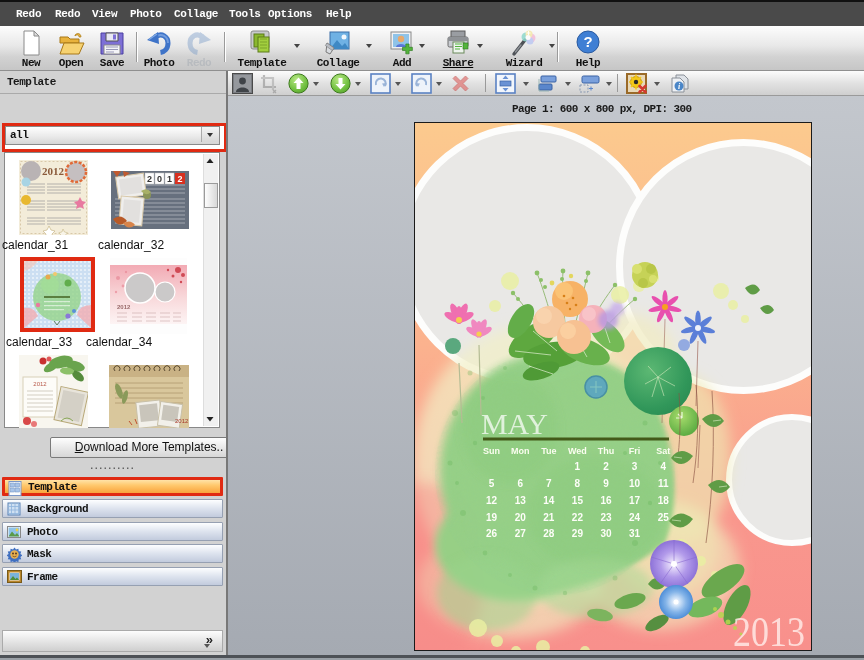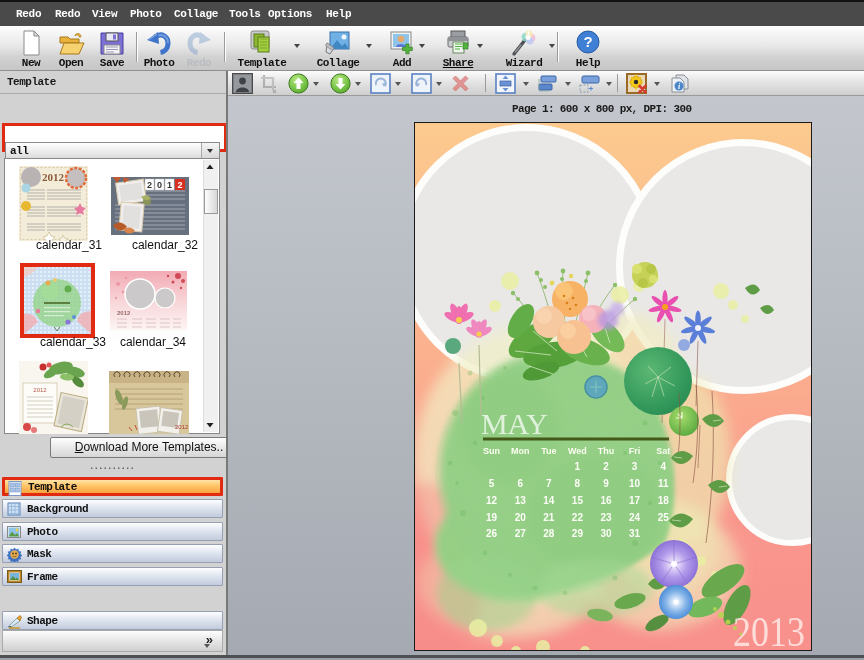--- a/index.html
+++ b/index.html
@@ -24,31 +24,31 @@
   .t2sep{position:absolute;top:3px;width:1px;height:18px;background:#9a9a9a;}
   .darr2{position:absolute;width:0;height:0;border-left:3px solid transparent;border-right:3px solid transparent;border-top:4px solid #555;top:11px;}
   
   #panel{position:absolute;left:0;top:71px;width:226px;height:589px;background:#d2d2d2;}
   #pdiv{position:absolute;left:226px;top:71px;width:2px;height:589px;background:#787878;}
   #ptitle{position:absolute;left:0;top:0;width:226px;height:22px;border-bottom:1px solid #aaa;}
   #ptitle span{position:absolute;left:7px;top:5px;color:#1a1a1a;}
   #pcap{position:absolute;left:7px;top:26px;color:#1a1a1a;width:216px;line-height:11px;}
   
   #ddwrap{position:absolute;left:2px;top:52px;width:219px;height:23px;border:3px solid #e02a12;background:#fff;}
-  #dd{position:absolute;left:0;top:16px;width:213px;height:17px;border:1px solid #8a8a8a;
+  #dd{position:absolute;left:0;top:0;width:213px;height:17px;border:1px solid #8a8a8a;
       background:linear-gradient(#fefefe,#e8e8e8 60%,#d5d5d5);text-decoration:underline;}
   #dd .txt{position:absolute;left:4px;top:2px;color:#111;}
   #ddbtn{position:absolute;right:0px;top:0px;width:17px;height:15px;border-left:1px solid #aaa;
       background:linear-gradient(#f5f5f5,#d8d8d8);}
   #ddbtn:after{content:"";position:absolute;left:5px;top:6px;border-left:3px solid transparent;border-right:3px solid transparent;border-top:4px solid #333;}
   
-  #list{position:absolute;left:4px;top:81px;width:216px;height:276px;background:#fff;border:1px solid #888;box-sizing:border-box;margin-top:6px;}
+  #list{position:absolute;left:4px;top:81px;width:216px;height:276px;background:#fff;border:1px solid #888;box-sizing:border-box;}
   #sbar{position:absolute;right:1px;top:1px;width:14px;height:272px;background:#f0f0f0;border-left:1px solid #ddd;}
   .sbtn{position:absolute;left:0;width:14px;height:14px;background:#f0f0f0;}
-  .thumblab{position:absolute;font:12px "Liberation Sans",sans-serif;color:#111;width:100px;text-align:right;}
+  .thumblab{position:absolute;font:12px "Liberation Sans",sans-serif;color:#111;width:100px;text-align:left;}
   
   #dlbtn{position:absolute;left:14px;top:366px;width:196px;height:19px;border:1px solid #7a7a7a;border-radius:2px;
      background:linear-gradient(#fefefe,#e9e9e9 50%,#d7d7d7);text-align:center;
      font:12px "Liberation Sans",sans-serif;color:#111;line-height:18px;margin-left:36px;}
   #splitdots{position:absolute;left:0;top:393px;width:226px;height:6px;text-align:center;color:#555;font:bold 9px "Liberation Sans",sans-serif;letter-spacing:2px;line-height:4px;}
   
   .acc{position:absolute;left:2px;width:221px;height:19px;box-sizing:border-box;
        border:1px solid #96a0b2;border-radius:1px;
        background:linear-gradient(#fdfeff,#dde3ee 50%,#c2cbdd);}
   .acc .ic{position:absolute;left:4px;top:2px;}
@@ -513,29 +513,20 @@
     <span class="lb bmp">Mask</span>
     </div>
   <div class="acc" style="top:496px;">
     <svg class="ic" width="15" height="13" viewBox="0 0 15 13">
         <rect x="0.5" y="0.5" width="14" height="12" fill="#b8862a" stroke="#7a5a18"></rect>
         <rect x="2.5" y="2.5" width="10" height="8" fill="#fdfdfd"></rect>
         <rect x="3" y="3" width="9" height="7" fill="#7ab4dc"></rect>
         <path d="M3 10 l3 -4 2.5 3 1.5 -1.5 2 2.5z" fill="#4f8f3a"></path>
       </svg>
     <span class="lb bmp">Frame</span>
-    </div>
-  <div class="acc" style="top:540px;">
-    <svg class="ic" width="15" height="15" viewBox="0 0 15 15">
-        <path d="M1 13 L10 4 L13 7 L4 13z" fill="#dce8f4" stroke="#8aa"></path>
-        <path d="M10 4 L13 1.5 L14.5 3 L13 7z" fill="#e8a030" stroke="#a06a18" stroke-width=".6"></path>
-        <path d="M1 13 l2.5 -1 1.5 1.5z" fill="#444"></path>
-        <path d="M2 14 h11" stroke="#c89018" stroke-width="1.4"></path>
-      </svg>
-    <span class="lb bmp">Shape</span>
     </div>
   <div id="pbottom">
       <span id="chev">»</span>
       <div id="chevarr"></div>
     </div>
 </div>
 <div id="pdiv"></div>
 
 <div id="cv"></div>
 <div id="pginfo" class="bmp">Page 1: 600 x 800 px, DPI: 300</div>

